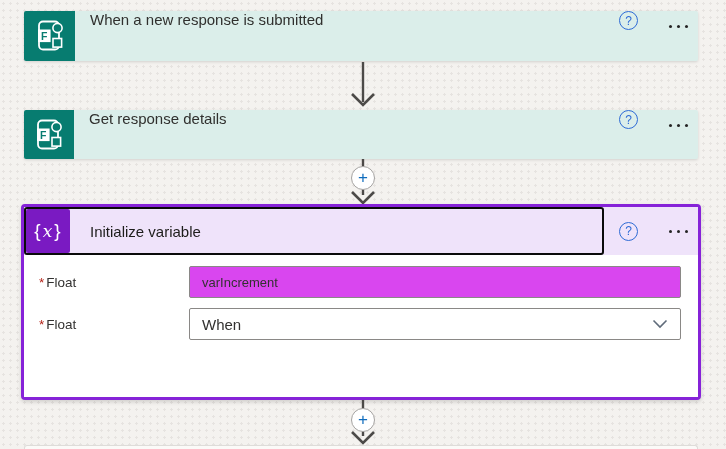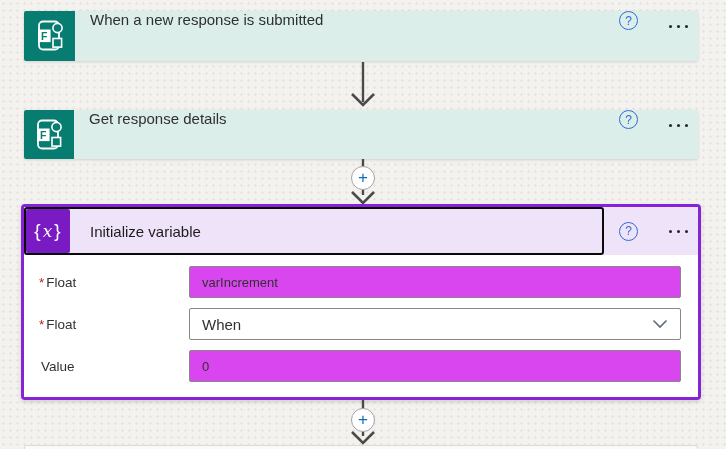--- a/index.html
+++ b/index.html
@@ -197,27 +197,20 @@
           <span>Float</span>
         </span>
         <div class="dropdown">
           <span class="dd-text">When</span>
           <svg width="16" height="10" viewBox="0 0 16 10">
             <path d="M1.5,1.5 L8,8 L14.5,1.5" fill="none" stroke="#5f6b7a" stroke-width="1.6"></path>
           </svg>
         </div>
       </div>
 
-      <div class="field-row" style="top:95px;">
-        <span class="field-label">
-          <span class="req"></span>
-          <span>Value</span>
-        </span>
-        <input class="field-input" type="text" value="0" style="">
-      </div>
     </div>
   </div>
 
   <svg class="conn" style="top:400px; height:46px;">
     <line x1="20" y1="0" x2="20" y2="36" stroke="#4c4a48" stroke-width="2.4"></line>
     <path d="M9,32 L20,43 L31,32" fill="none" stroke="#4c4a48" stroke-width="2.6"></path>
   </svg>
   <div class="insert-circle" style="top:408px;">
     <span>+</span>
   </div>

